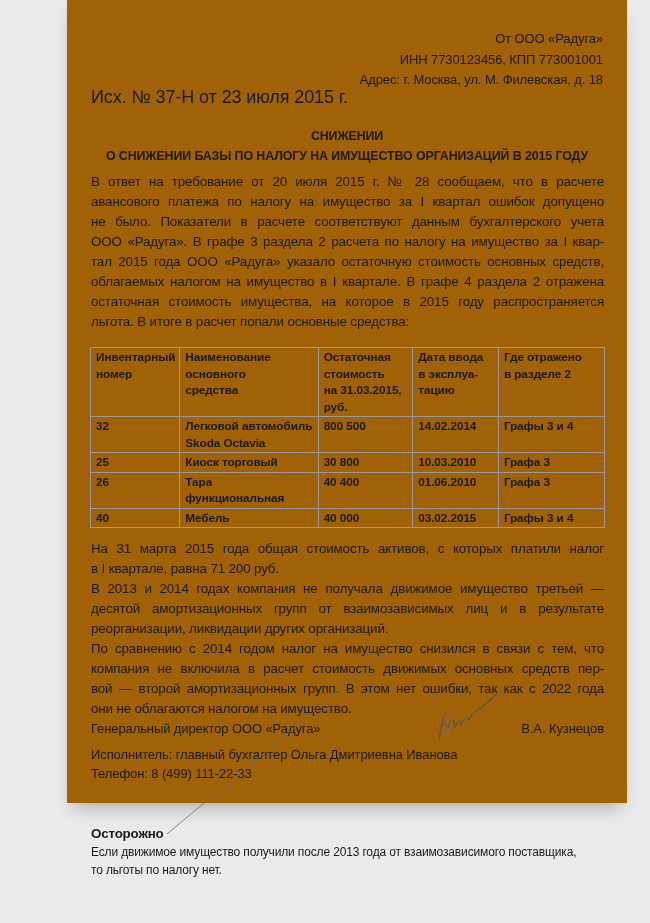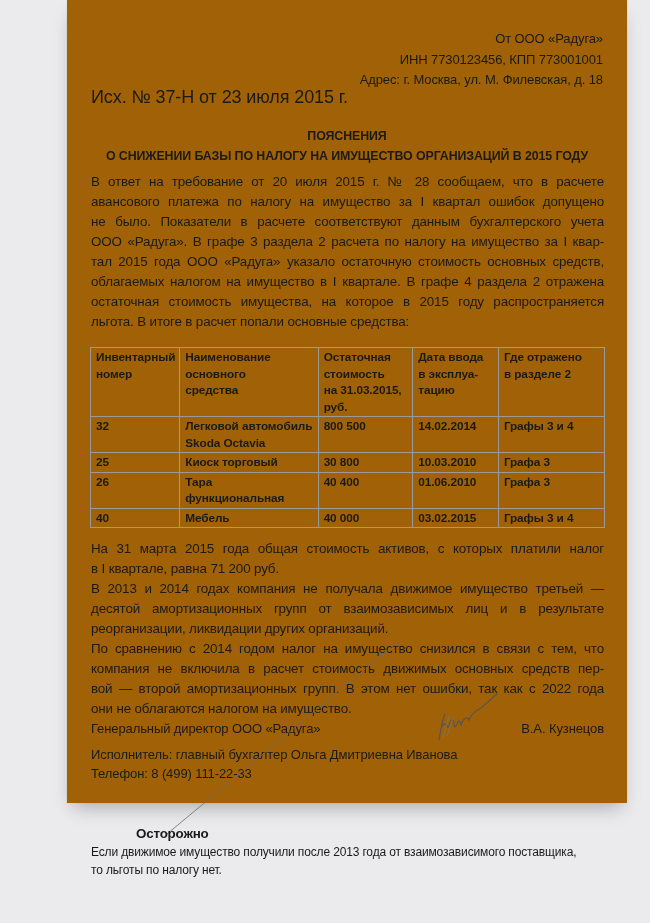--- a/index.html
+++ b/index.html
@@ -123,21 +123,20 @@
       position: absolute;
       left: 91px;
       top: 825px;
       width: 520px;
     }
     .callout .head {
       font-weight: bold;
       font-size: 13.4px;
       line-height: 18px;
       letter-spacing: -0.2px;
-      margin-left: 45px;
     }
     .callout .body {
       font-size: 12px;
       line-height: 18px;
       letter-spacing: -0.15px;
       margin-top: 0;
     }
     .leader {
       position: absolute;
       left: 0;
@@ -153,21 +152,21 @@
 <div class="page">
 
   <div class="header-block">
     <div>От ООО «Радуга»</div>
     <div>ИНН 7730123456, КПП 773001001</div>
     <div>Адрес: г. Москва, ул. М. Филевская, д. 18</div>
   </div>
 
   <div class="out-ref">Исх. № 37-Н от 23 июля 2015 г.</div>
 
-  <div class="title" style="top:126px;">ПОЯСНЕНИЯ</div>
+  <div class="title" style="top:126px;">СНИЖЕНИИ</div>
   <div class="title" style="top:146px;">О СНИЖЕНИИ БАЗЫ ПО НАЛОГУ НА ИМУЩЕСТВО ОРГАНИЗАЦИЙ В 2015 ГОДУ</div>
 
   <div class="para" style="top:172px;">
     <span class="line">В ответ на требование от 20 июля 2015 г. № 28 сообщаем, что в расчете</span>
     <span class="line">авансового платежа по налогу на имущество за I квартал ошибок допущено</span>
     <span class="line">не было. Показатели в расчете соответствуют данным бухгалтерского учета</span>
     <span class="line">ООО «Радуга». В графе 3 раздела 2 расчета по налогу на имущество за I квар-</span>
     <span class="line">тал 2015 года ООО «Радуга» указало остаточную стоимость основных средств,</span>
     <span class="line">облагаемых налогом на имущество в I квартале. В графе 4 раздела 2 отражена</span>
     <span class="line">остаточная стоимость имущества, на которое в 2015 году распространяется</span>

